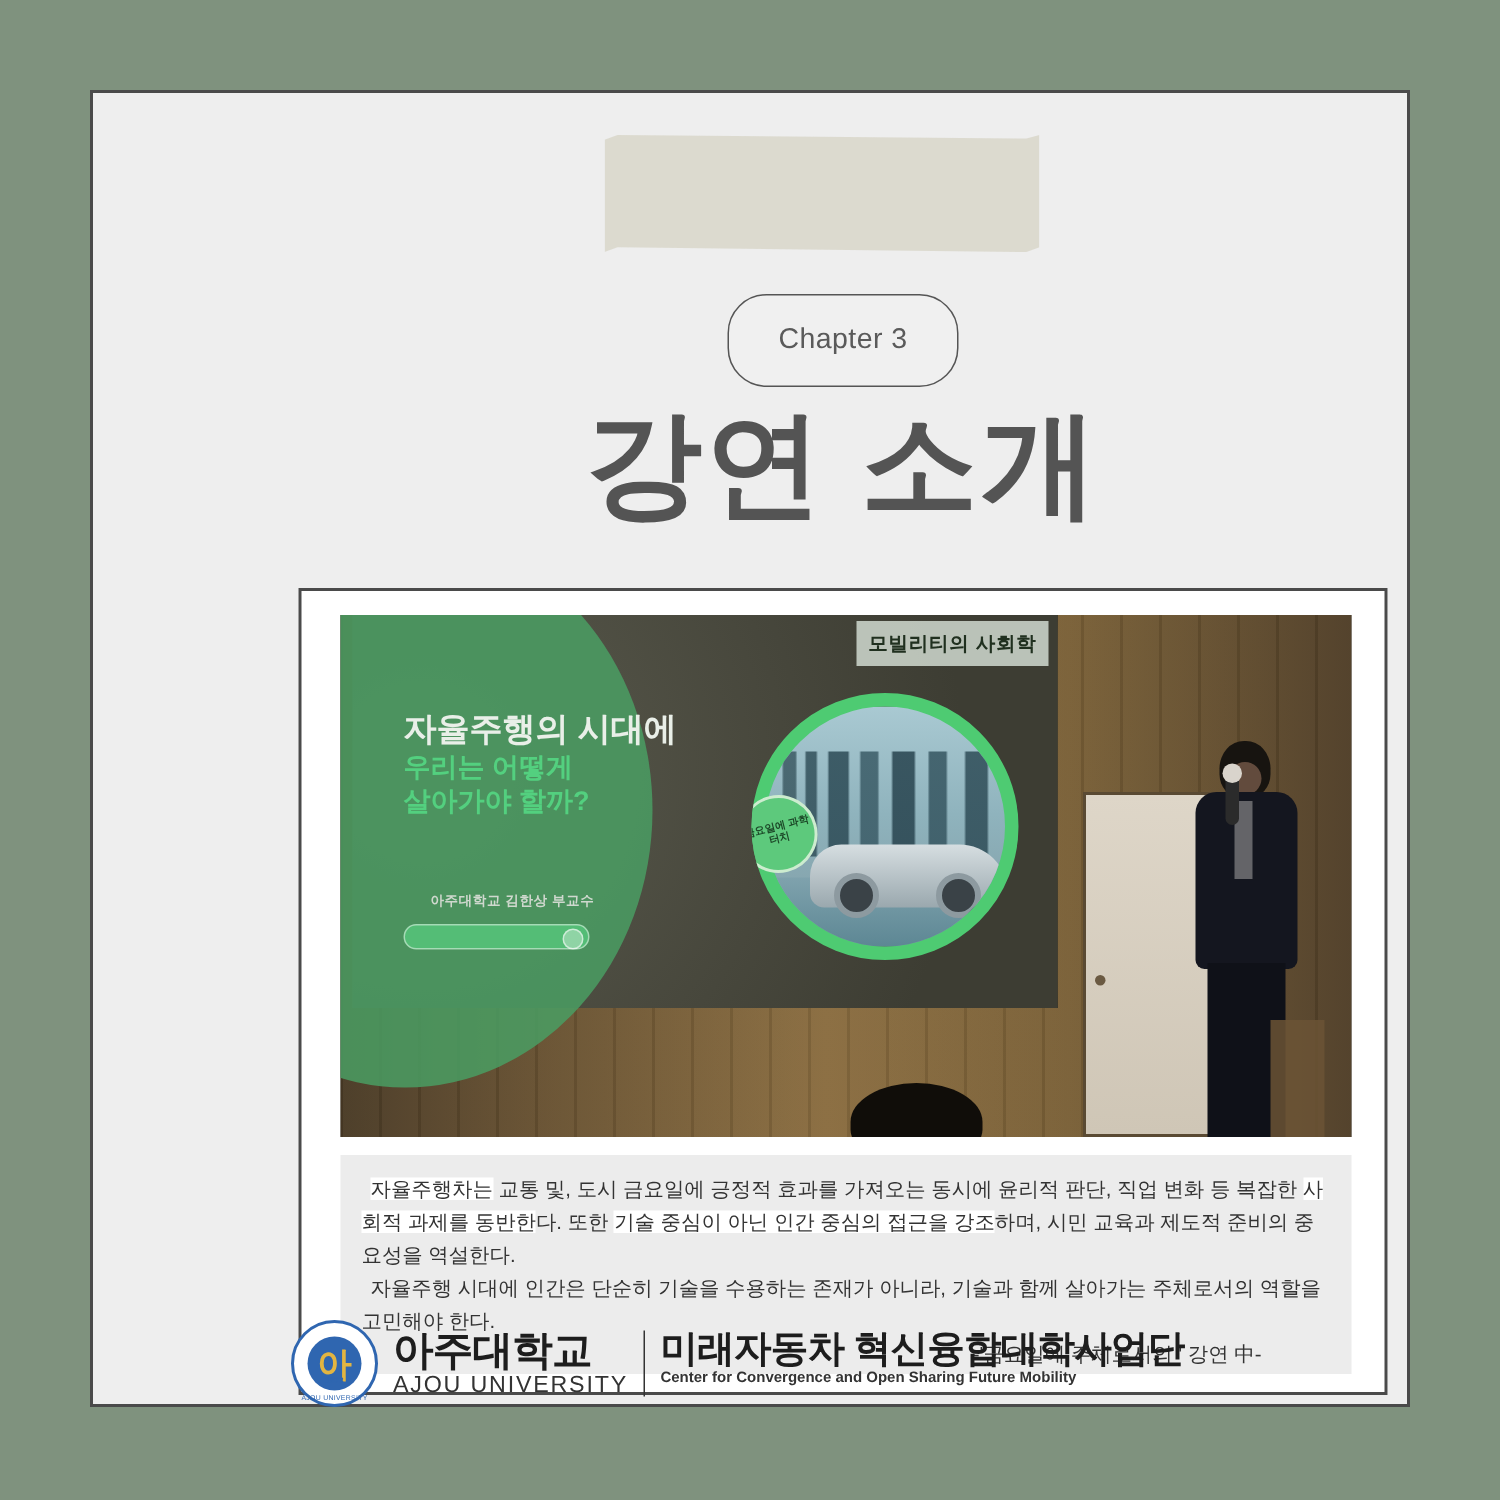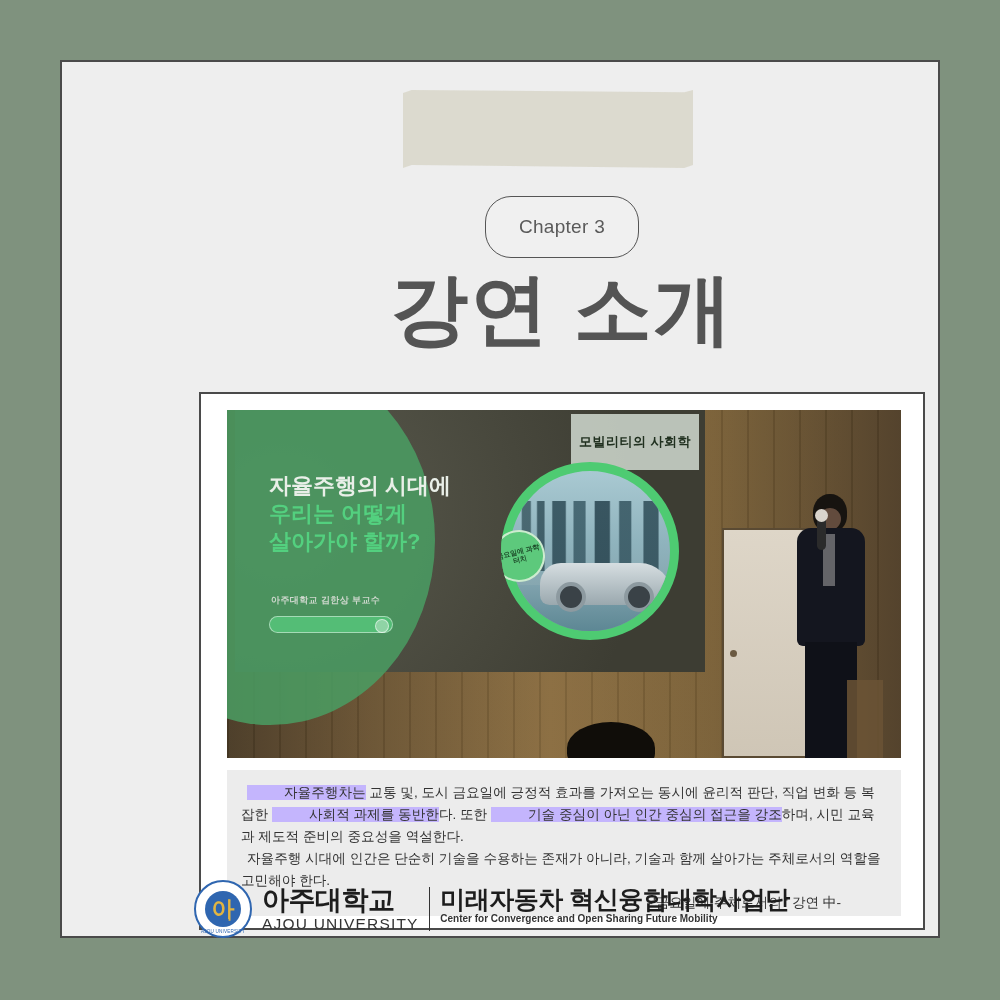--- a/index.html
+++ b/index.html
@@ -98,32 +98,32 @@
     position: absolute; inset: 0;
     background: radial-gradient(circle at 10% 40%, #5b5b4e 0%, #3d3d33 80%);
   }
   .slide-ellipse {
     position: absolute; left: -130px; top: -55px;
     width: 330px; height: 370px; border-radius: 50%;
     background: #4a9d63; opacity: .85;
   }
   .slide-head {
     position: absolute; right: 6px; top: 4px;
-    padding: 19px 8px;
+    padding: 6px 8px;
     background: rgba(222,232,222,.78);
     color: #20301f; font-size: 13px; font-weight: bold;
     letter-spacing: .5px;
     margin-left: 18px;
   }
   .slide-title { position: absolute; left: 34px; top: 62px; line-height: 1.28; }
   .slide-title .l1 { font-size: 22px; font-weight: bold; color: #e9efe8; }
   .slide-title .l2,
-  .slide-title .l3 { font-size: 22px; font-weight: bold; color: #53d07f; }
+  .slide-title .l3 { font-size: 18px; font-weight: bold; color: #53d07f; }
   .slide-credit {
-    position: absolute; left: 36px; top: 184px;
+    position: absolute; left: 52px; top: 184px;
     font-size: 9px; color: #cfd8ce; font-weight: bold; letter-spacing: .4px;
   }
   .slide-search {
     position: absolute; left: 34px; top: 206px;
     width: 124px; height: 17px; border-radius: 9px;
     background: rgba(88,205,128,.72);
     border: 1px solid rgba(220,240,225,.6);
   }
   .slide-search:after {
     content: ""; position: absolute; right: 3px; top: 2px;
@@ -216,21 +216,21 @@
   
   .caption {
     position: absolute;
     left: 26px; top: 376px;
     width: 674px; height: 146px;
     background: #ececec;
     padding: 12px 14px 10px 14px;
     font-size: 13.6px; line-height: 1.62; color: #333333;
   }
   .caption p { text-indent: 6px; }
-  .hl { background: #c4b5fd; padding-left: 37px; }
+  .hl { background: #ffffff; }
   .quote-line { display: block; text-align: right; padding-right: 46px; text-indent: 0; }
 
   
   .footer {
     position: absolute;
     left: 194px; top: 878px;
     width: 620px; height: 62px;
     display: flex; align-items: center;
     z-index: 6;
   }

